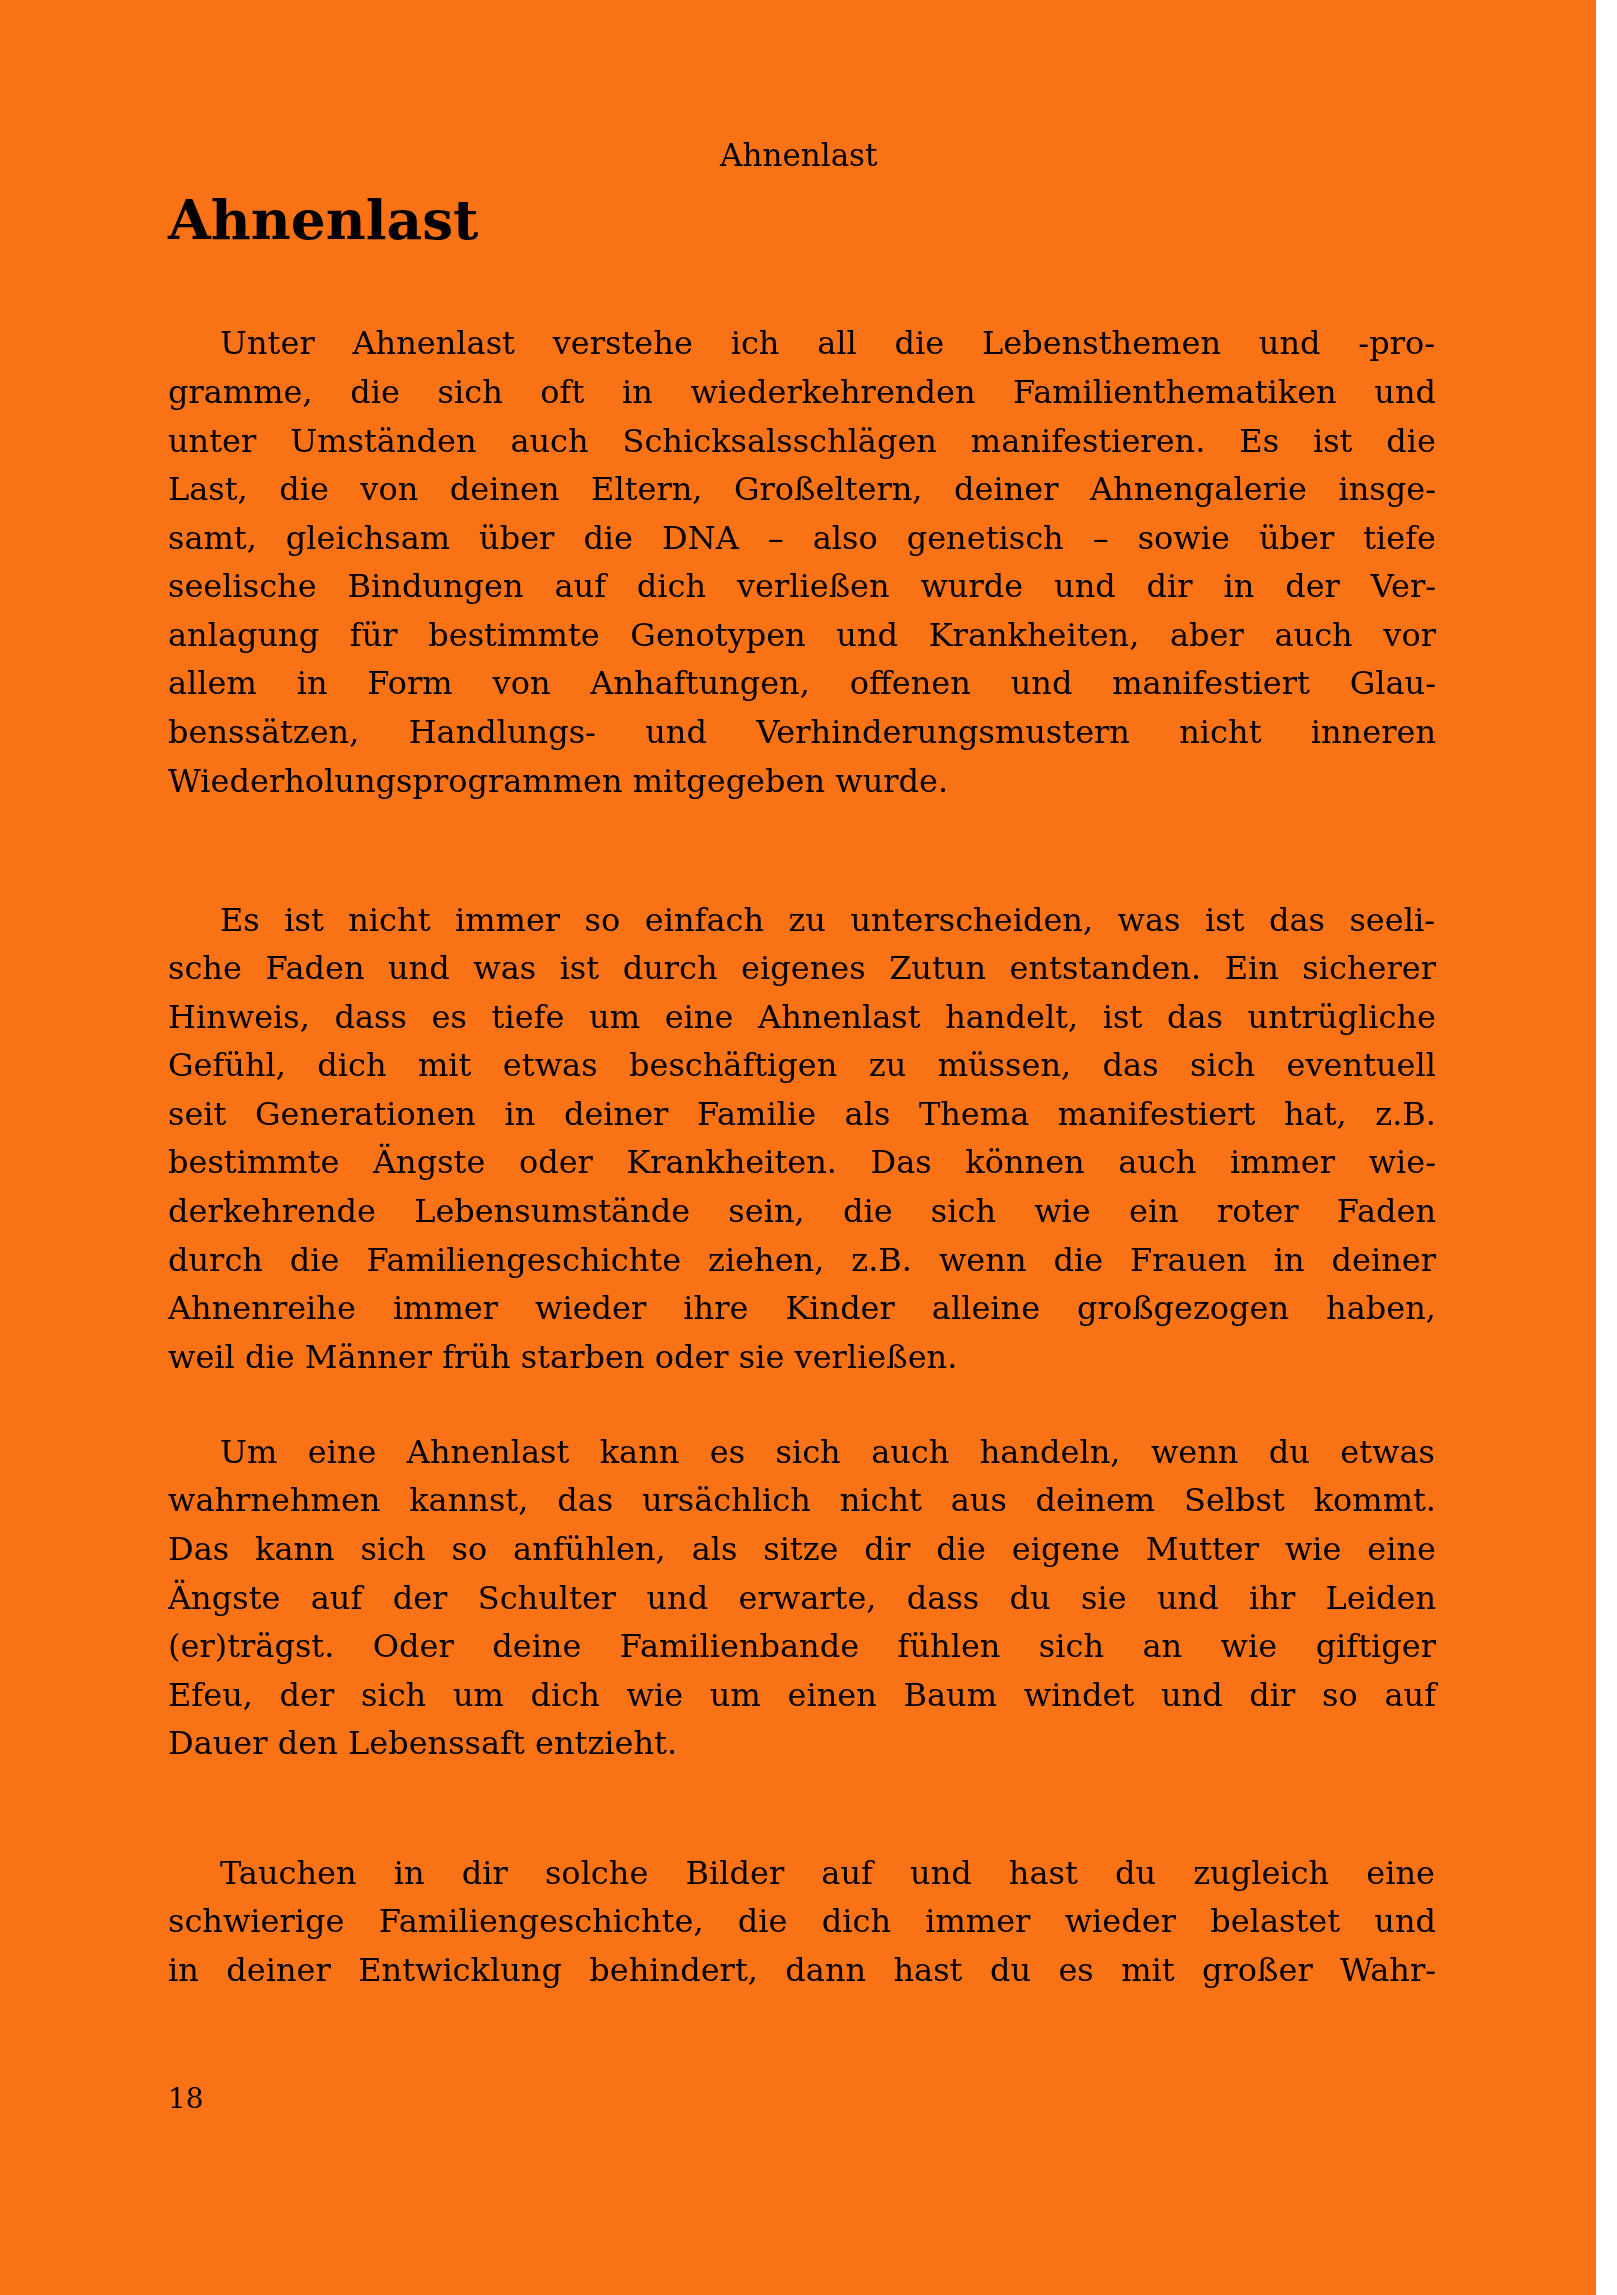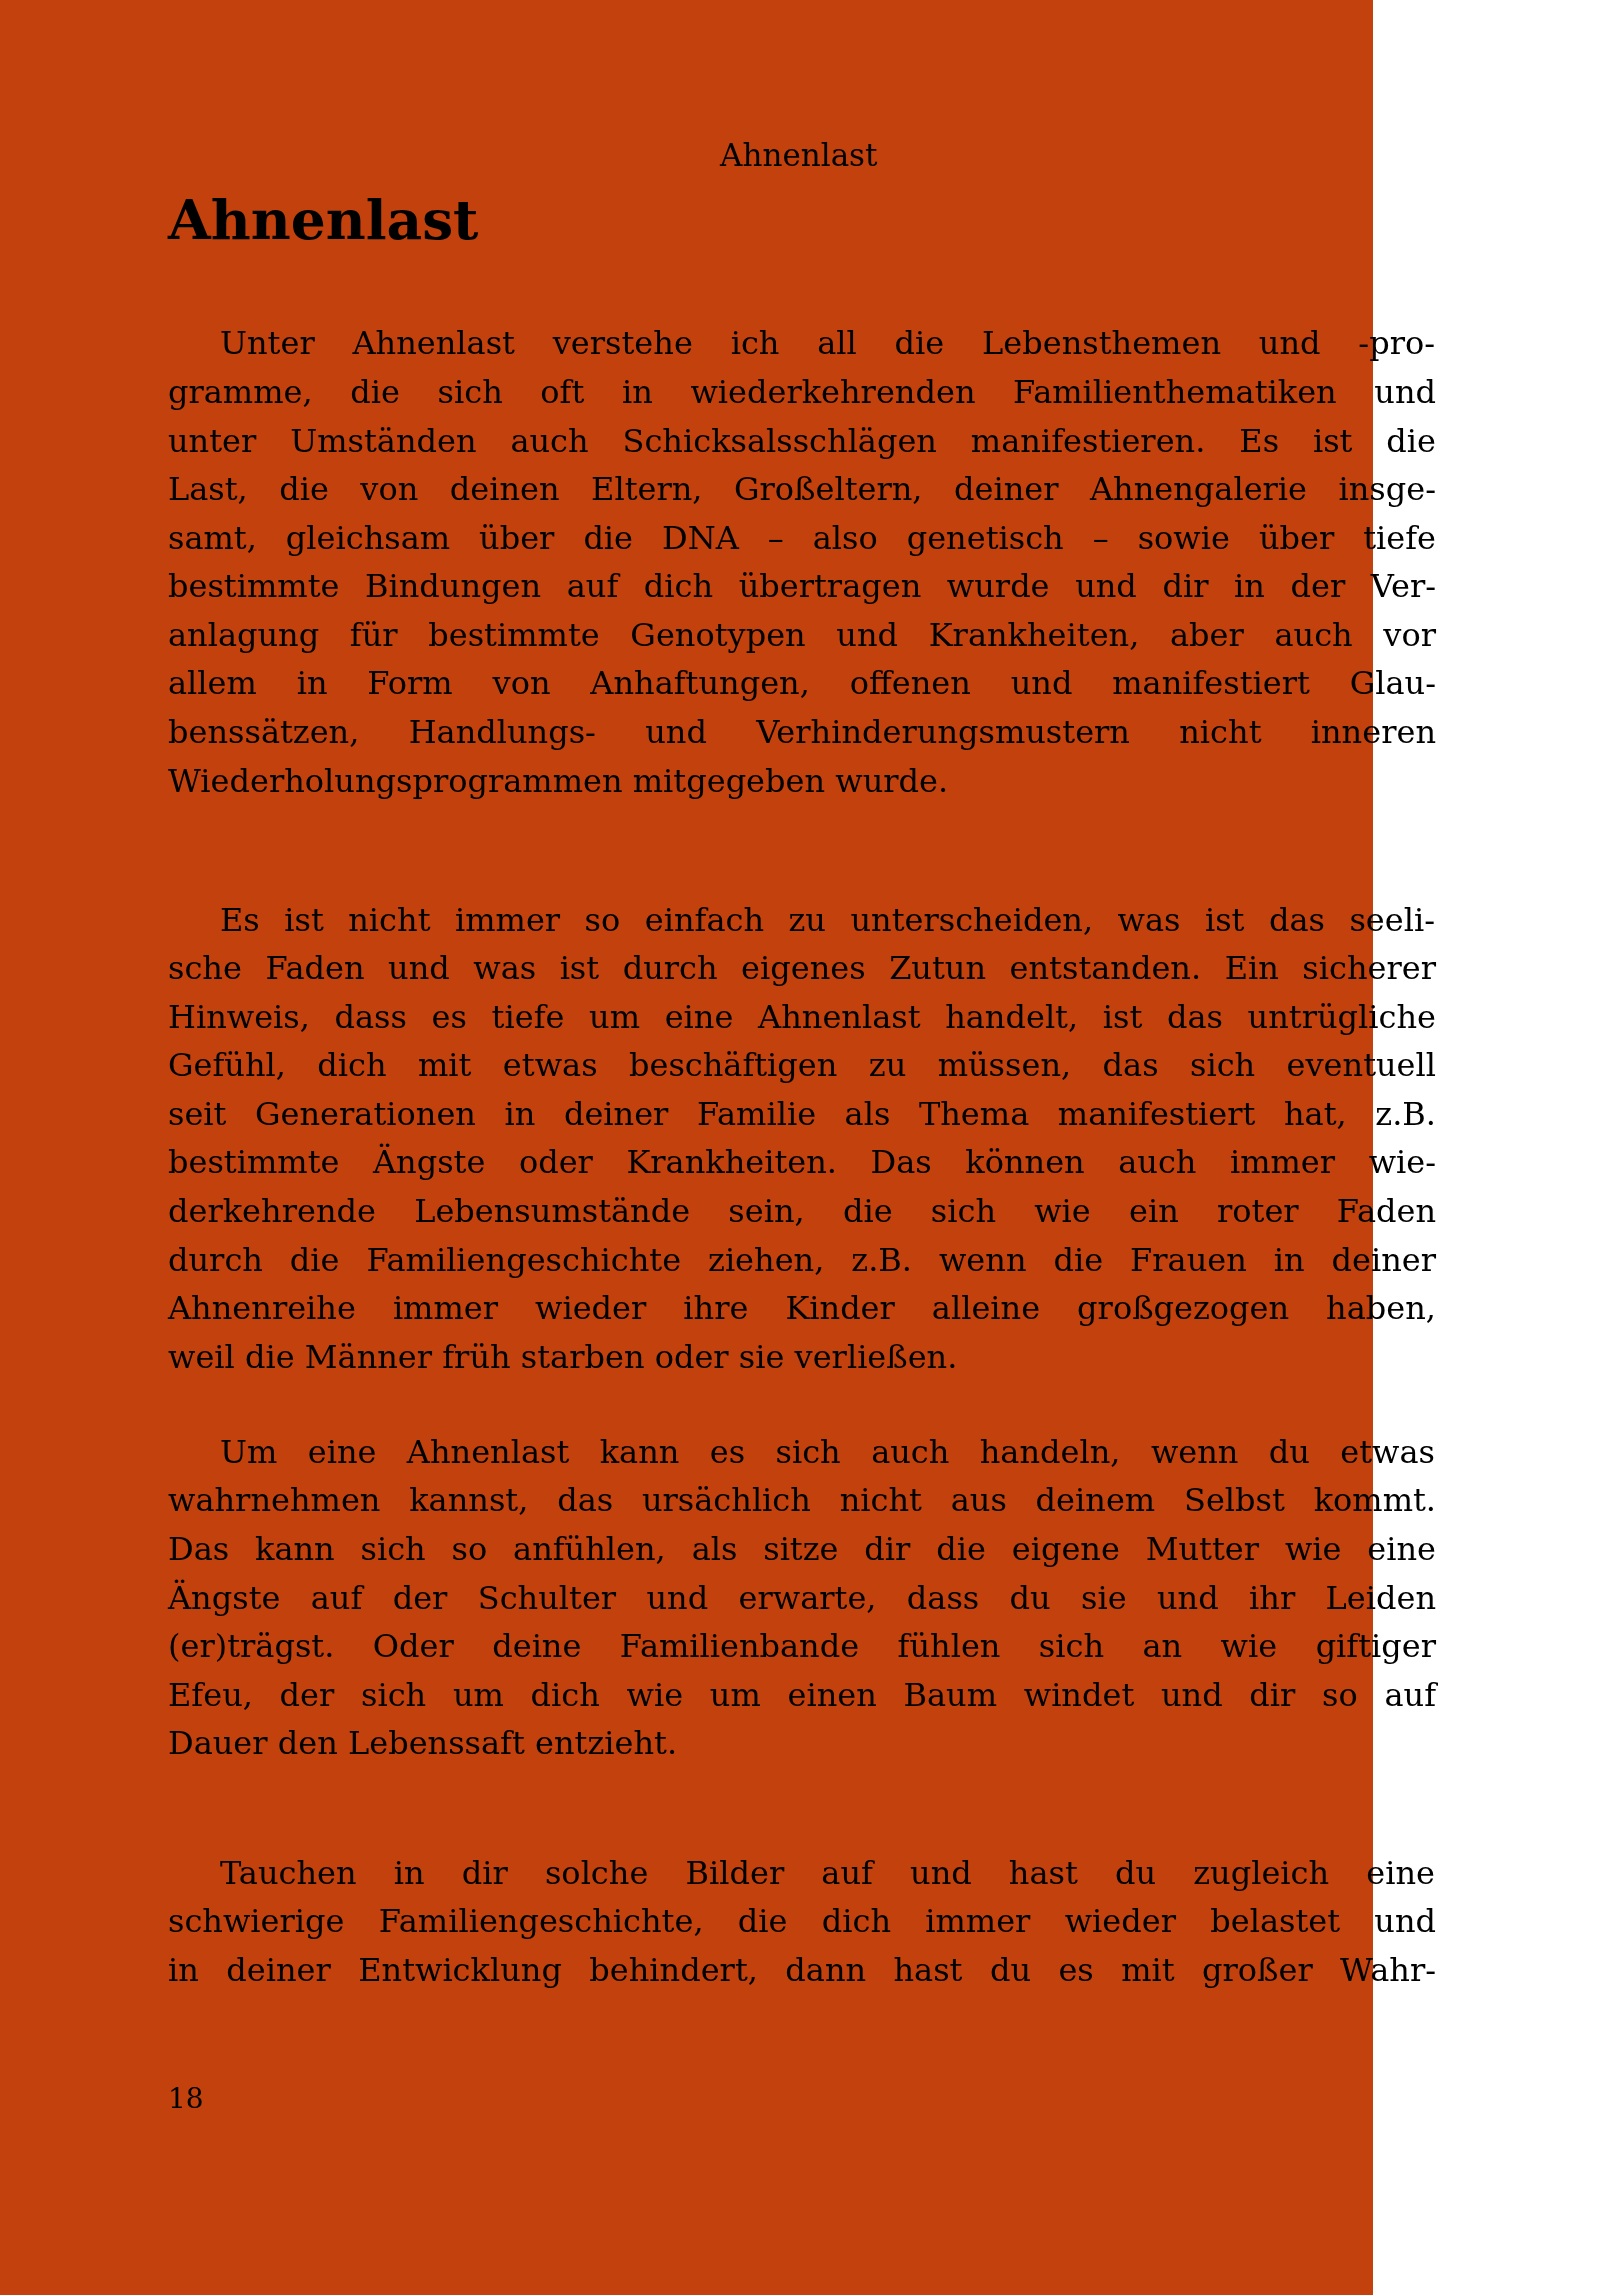--- a/index.html
+++ b/index.html
@@ -1,17 +1,17 @@
 <!DOCTYPE html>
 <html style="font-size:7.4px"><head>
 <meta charset="utf-8">
 <style>
   html, body { margin: 0; padding: 0; background: #ffffff; }
   body { width: 1618px; height: 2295px; position: relative; overflow: hidden; }
-  .page { position: absolute; left: 0; top: 0; width: 1373px; height: 2295px; background: #c2410c; color: #000000; font-family: "DejaVu Serif", "Liberation Serif", serif; }
+  .page { position: absolute; left: 0; top: 0; width: 1596px; height: 2295px; background: #f97316; color: #000000; font-family: "DejaVu Serif", "Liberation Serif", serif; }
   .running-head { position: absolute; top: 137px; left: 0; width: 1618px; text-align: center; font-size: 31px; line-height: 37px; transform: translateX(-10.2px); }
   .chapter-title { position: absolute; left: 168px; top: 187px; font-size: 55px; font-weight: bold; line-height: 65px; margin: 0; }
   .line { position: absolute; left: 168px; width: 1268px; font-size: 32px; line-height: 49px; white-space: nowrap; text-align: justify; text-align-last: justify; }
   .line.indent { left: 220px; width: 1215px; }
   .line.last { text-align: center; text-align-last: left; }
   .page-number { position: absolute; left: 168px; top: 2080px; font-size: 28px; line-height: 37px; }
 </style>
 </head>
 <body>
 
@@ -20,21 +20,21 @@
   <div class="running-head">Ahnenlast</div>
 
   <h1 class="chapter-title">Ahnenlast</h1>
 
   <div>
     <div class="line indent" style="top:319px">Unter Ahnenlast verstehe ich all die Lebensthemen und -pro-</div>
     <div class="line" style="top:368px">gramme, die sich oft in wiederkehrenden Familienthematiken und</div>
     <div class="line" style="top:417px">unter Umständen auch Schicksalsschlägen manifestieren. Es ist die</div>
     <div class="line" style="top:465px">Last, die von deinen Eltern, Großeltern, deiner Ahnengalerie insge-</div>
     <div class="line" style="top:514px">samt, gleichsam über die DNA – also genetisch – sowie über tiefe</div>
-    <div class="line" style="top:562px">bestimmte Bindungen auf dich übertragen wurde und dir in der Ver-</div>
+    <div class="line" style="top:562px">seelische Bindungen auf dich verließen wurde und dir in der Ver-</div>
     <div class="line" style="top:611px">anlagung für bestimmte Genotypen und Krankheiten, aber auch vor</div>
     <div class="line" style="top:659px">allem in Form von Anhaftungen, offenen und manifestiert Glau-</div>
     <div class="line" style="top:708px">benssätzen, Handlungs- und Verhinderungsmustern nicht inneren</div>
     <div class="line last" style="top:757px">Wiederholungsprogrammen mitgegeben wurde.</div>
   </div>
 
   <div>
     <div class="line indent" style="top:896px">Es ist nicht immer so einfach zu unterscheiden, was ist das seeli-</div>
     <div class="line" style="top:944px">sche Faden und was ist durch eigenes Zutun entstanden. Ein sicherer</div>
     <div class="line" style="top:993px">Hinweis, dass es tiefe um eine Ahnenlast handelt, ist das untrügliche</div>

